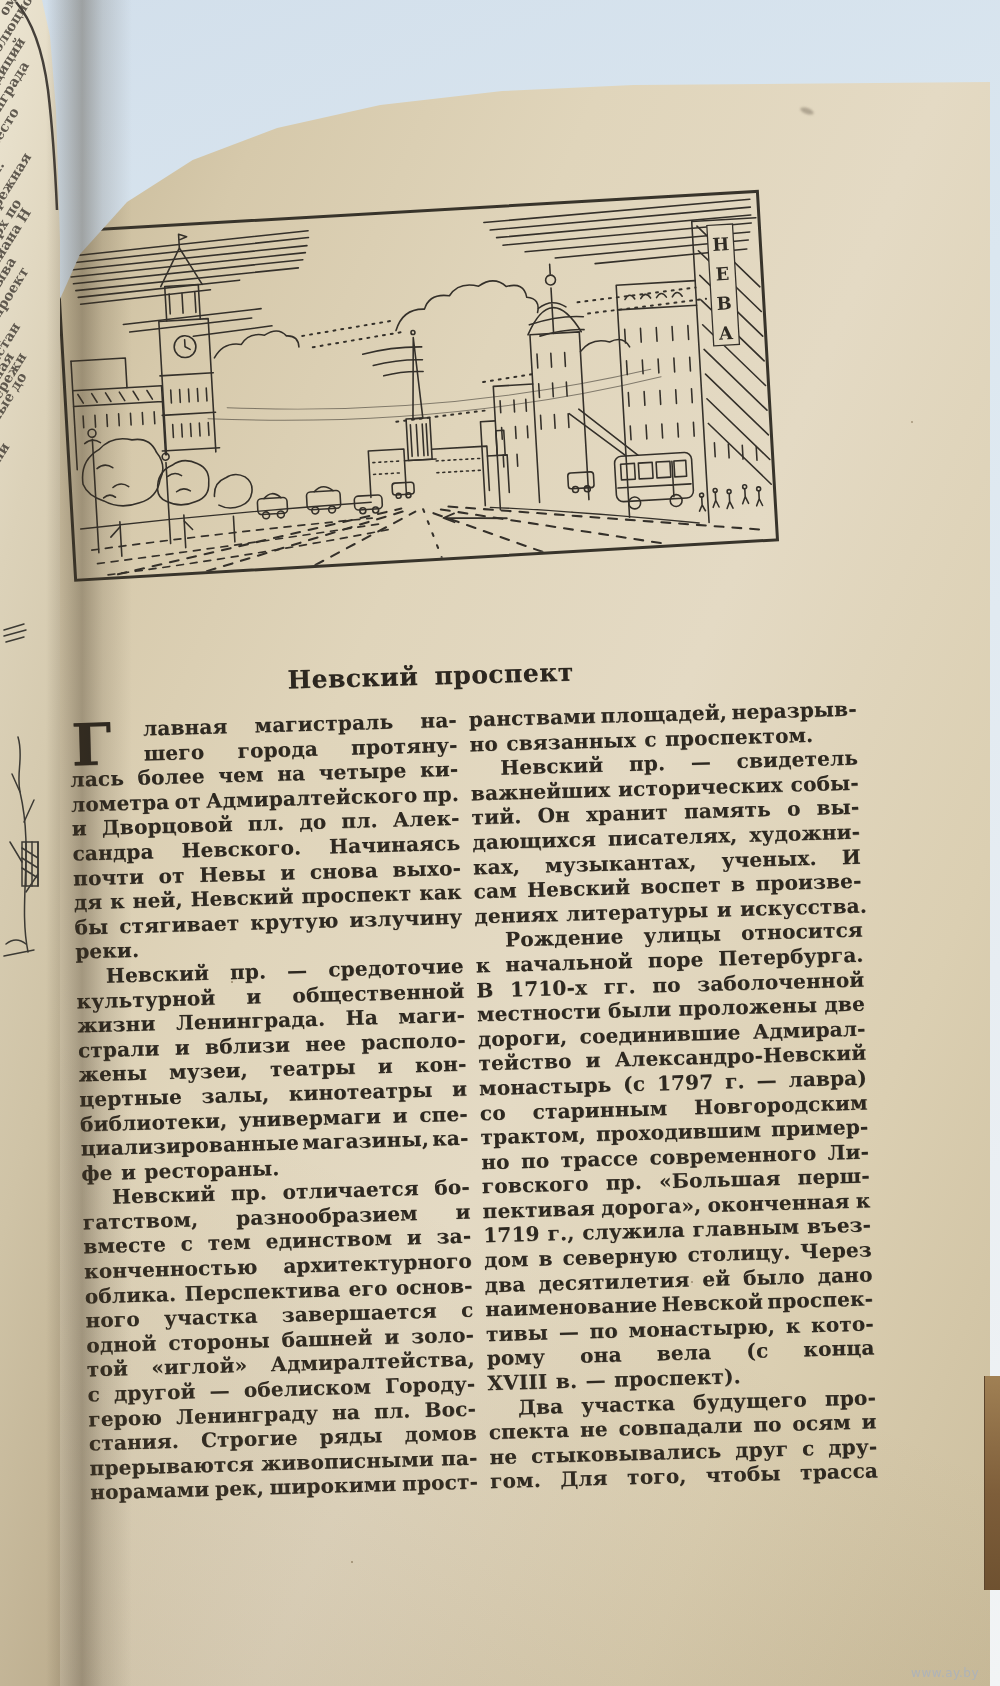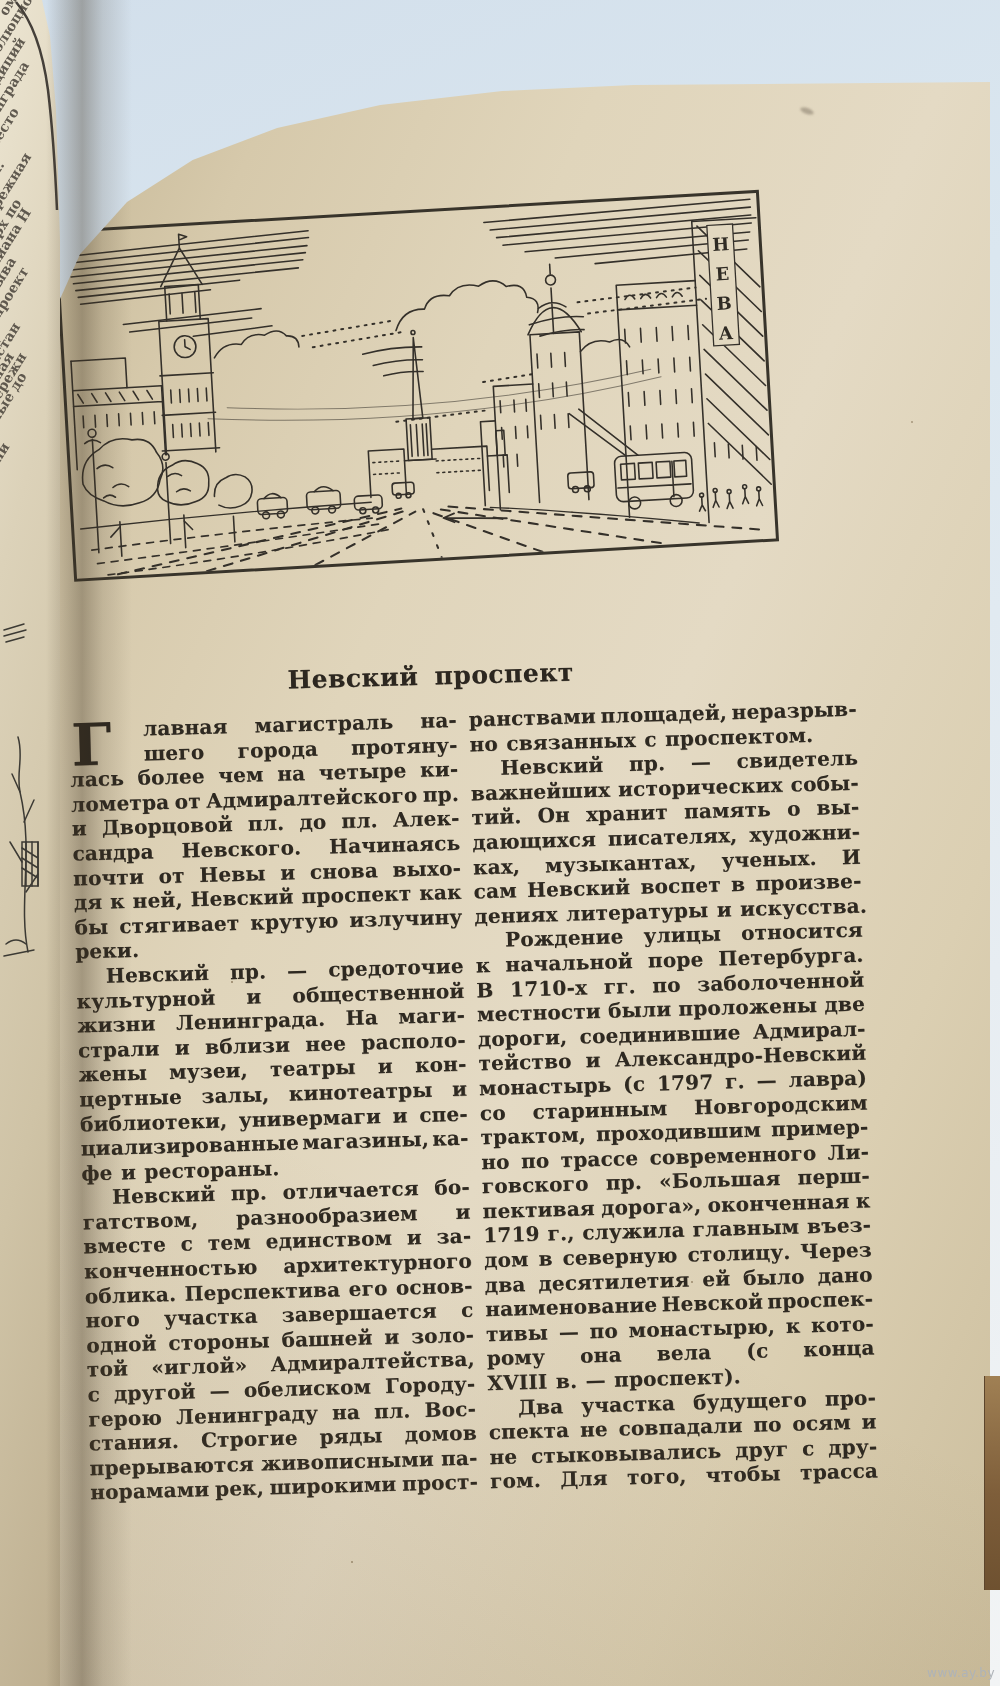--- a/index.html
+++ b/index.html
@@ -77,21 +77,21 @@
   .fore-edge{
     position:absolute;right:0;top:1376px;width:15px;height:214px;z-index:3;
     background:linear-gradient(to bottom,#a08054,#7e5e3a 55%,#6e5130);
     border-left:1px solid #5c452c;
   }
   .smudge{
     position:absolute;left:800px;top:108px;width:14px;height:6px;z-index:3;
     background:rgba(80,70,55,.35);border-radius:50%;filter:blur(1px);transform:rotate(20deg);
   }
   .watermark{
-    position:absolute;right:5px;bottom:6px;z-index:9;
+    position:absolute;right:21px;bottom:6px;z-index:9;
     font:12px "DejaVu Sans",sans-serif;color:#aeb3b8;letter-spacing:.5px;
   }
 </style>
 </head>
 <body>
 
 <div class="photo">
 
   <div class="page">
     <div class="content">

